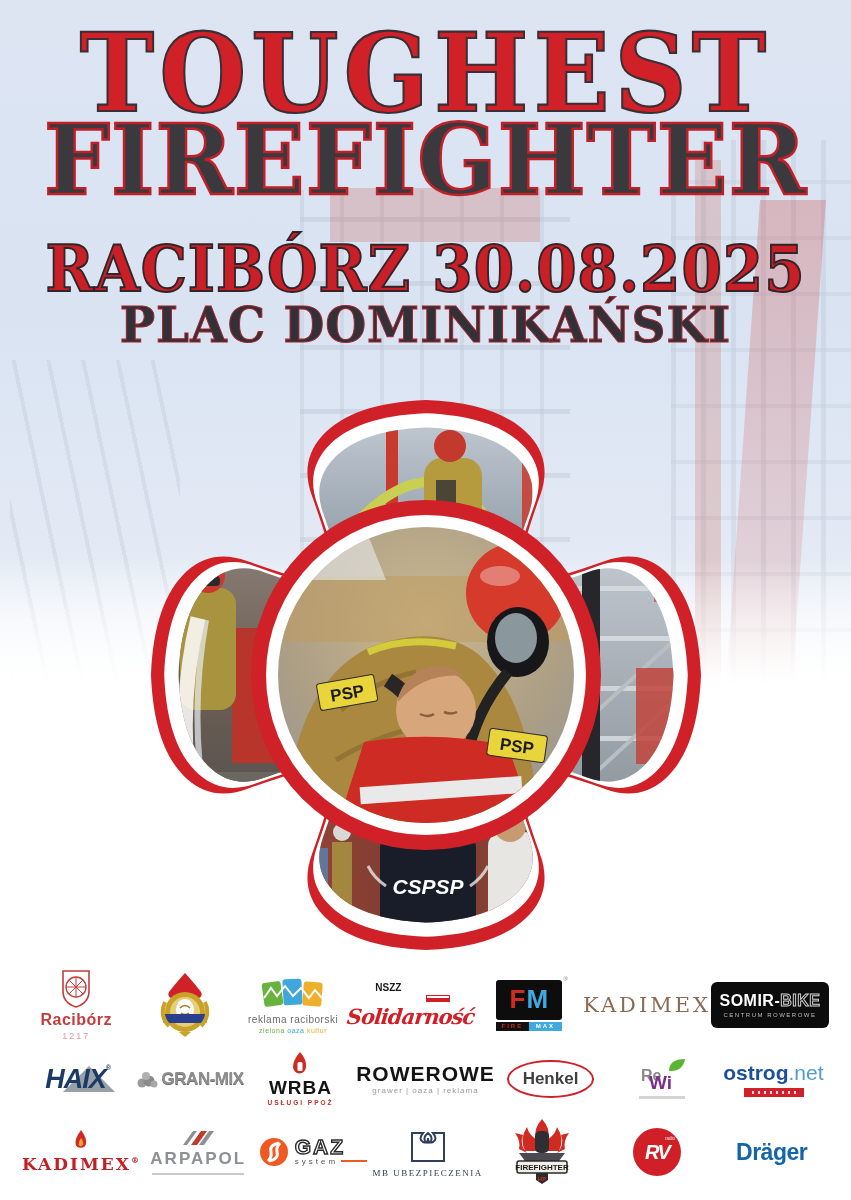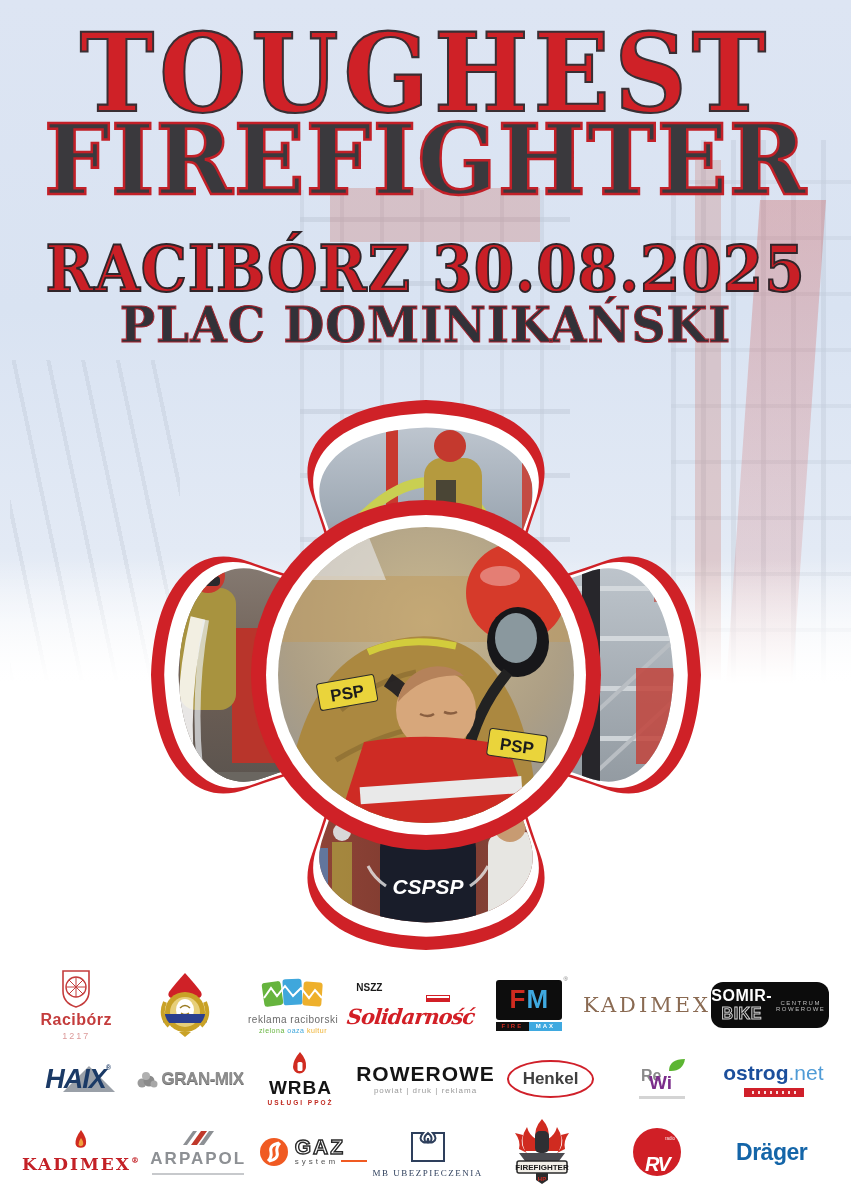--- a/index.html
+++ b/index.html
@@ -45,35 +45,35 @@
   .r1 .cell{height:86px}.r2 .cell{height:62px}.r3 .cell{height:84px}
   .cell svg{display:block}
 
   .rb-name{font:700 16px "Liberation Sans",sans-serif;color:#c43c3c;letter-spacing:.5px}
   .rb-year{font:400 9px "Liberation Sans",sans-serif;color:#dc9a9a;letter-spacing:2px}
 
   .pw-name{font:400 10px "Liberation Sans",sans-serif;color:#6a6a6a;letter-spacing:.5px}
   .pw-sub{font:400 7px "Liberation Sans",sans-serif;letter-spacing:.5px}
   .pw-sub .g{color:#66b43e}.pw-sub .b{color:#3fa7dc}.pw-sub .y{color:#eeb02c}
 
-  .nszz{align-self:flex-start;margin-left:9px;font:700 10px "Liberation Sans",sans-serif;color:#1a1a1a}
+  .nszz{align-self:flex-start;margin-left:28px;font:700 10px "Liberation Sans",sans-serif;color:#1a1a1a}
   .solid{font:700 italic 21px "DejaVu Serif",serif;color:#d21f26;letter-spacing:-1px;transform:skewX(-6deg)}
   .flagbar{width:22px;height:5px;margin-left:54px;background:linear-gradient(#fff 50%,#d21f26 50%);border:.5px solid #d21f26}
 
   .fm-box{width:66px;height:40px;background:#0d0d0d;border-radius:3px;display:flex;align-items:center;justify-content:center;gap:1px;position:relative}
   .fm-f{font:900 26px "Liberation Sans",sans-serif;color:#d02b20}
   .fm-m{font:900 26px "Liberation Sans",sans-serif;color:#3fa9e0}
   .fm-reg{position:absolute;right:-6px;top:-4px;font-size:6px;color:#777}
   .fm-strip{width:66px;height:9px;display:flex;font:700 6px "Liberation Sans",sans-serif;letter-spacing:2px}
   .fm-strip .fire{flex:1;background:#111;color:#d02b20;display:flex;align-items:center;justify-content:center}
   .fm-strip .max{flex:1;background:#3fa9e0;color:#fff;display:flex;align-items:center;justify-content:center}
 
   .mieszko{font:400 21px "DejaVu Serif",serif;color:#8a6a52;letter-spacing:3px}
 
-  .somir{width:118px;height:46px;background:#0c0c0c;display:flex;align-items:center;justify-content:center;border-radius:12px}
+  .somir{width:118px;height:46px;background:#0c0c0c;display:flex;flex-direction:column;align-items:center;justify-content:center;border-radius:6px}
   .somir-l1{font:800 16px "Liberation Sans",sans-serif;color:#fff;letter-spacing:.5px}
   .somir-l1 .out{color:transparent;-webkit-text-stroke:1px #cfcfcf}
   .somir-l2{font:400 6px "Liberation Sans",sans-serif;color:#bdbdbd;letter-spacing:1.5px;margin-top:2px}
 
   .haix{position:relative;height:34px;display:flex;align-items:center}
   .haix-t{position:relative;font:900 italic 27px "Liberation Sans",sans-serif;color:#1b3a66;letter-spacing:-1px;z-index:1}
   .haix svg{position:absolute;left:14px;top:2px;z-index:0}
   .haix-reg{font-size:7px;color:#1b3a66;vertical-align:top}
 
   .granmix{display:flex;align-items:center;gap:3px}
@@ -110,21 +110,21 @@
   .mb-t{font:400 9px "Liberation Serif",serif;color:#2e3f5c;letter-spacing:1.5px;margin-top:3px}
 
   .gaz{display:flex;align-items:center;gap:6px}
   .gaz-col{display:flex;flex-direction:column;align-items:flex-start}
   .gaz-t{font:900 21px "Liberation Sans",sans-serif;color:transparent;-webkit-text-stroke:1.4px #2a2a2a;letter-spacing:2px;line-height:.9}
   .gaz-s{font:400 8px "Liberation Sans",sans-serif;color:#555;letter-spacing:3px;display:flex;align-items:center;gap:3px}
   .gaz-s::after{content:"";width:26px;height:2px;background:#f05a22}
 
   .ff-hp{display:flex;flex-direction:column;align-items:center}
 
-  .rv{position:relative;width:48px;height:48px;border-radius:50%;background:#d01f26;display:flex;align-items:flex-end;justify-content:center}
+  .rv{position:relative;width:48px;height:48px;border-radius:50%;background:#d01f26;display:flex;align-items:center;justify-content:center}
   .rv-t{font:900 italic 20px "Liberation Sans",sans-serif;color:#fff;letter-spacing:-2px}
   .rv-r{position:absolute;right:6px;top:8px;font-size:4.5px;color:#fff;opacity:.9}
 
   .drager{font:700 23px "Liberation Sans",sans-serif;color:#1465a8;letter-spacing:-.5px}
 </style>
 </head>
 <body>
 
 <div class="poster">
 
@@ -369,21 +369,21 @@
       <div class="cell">
         <svg width="18" height="24" viewBox="0 0 18 24">
           <path d="M9 0 Q16 8 15 15 A6.5 6.5 0 0 1 2 15 Q2 8 9 0 Z" fill="#d02b20"></path>
           <rect x="6.5" y="10" width="5" height="9" rx="1.5" fill="#ffffff"></rect>
         </svg>
         <div class="wrba-t">WRBA</div>
         <div class="wrba-s">USŁUGI PPOŻ</div>
       </div>
       <div class="cell">
         <div class="grav-t">ROWEROWE</div>
-        <div class="grav-s">powiat | druk | reklama</div>
+        <div class="grav-s">grawer | oaza | reklama</div>
       </div>
       <div class="cell">
         <div class="henkel"><span class="henkel-t">Henkel</span></div>
       </div>
       <div class="cell">
         <div class="rewi">
           <span class="re">Re</span>
           <span class="wi">Wi</span>
           <svg width="20" height="16" viewBox="0 0 20 16">
             <path d="M2 14 Q2 2 18 2 Q16 14 4 14 Z" fill="#5cb532"></path>

